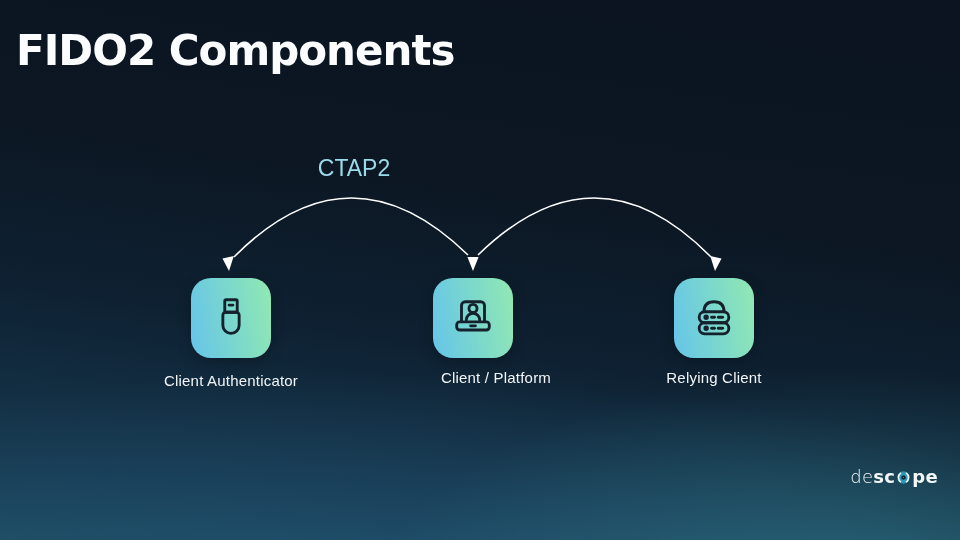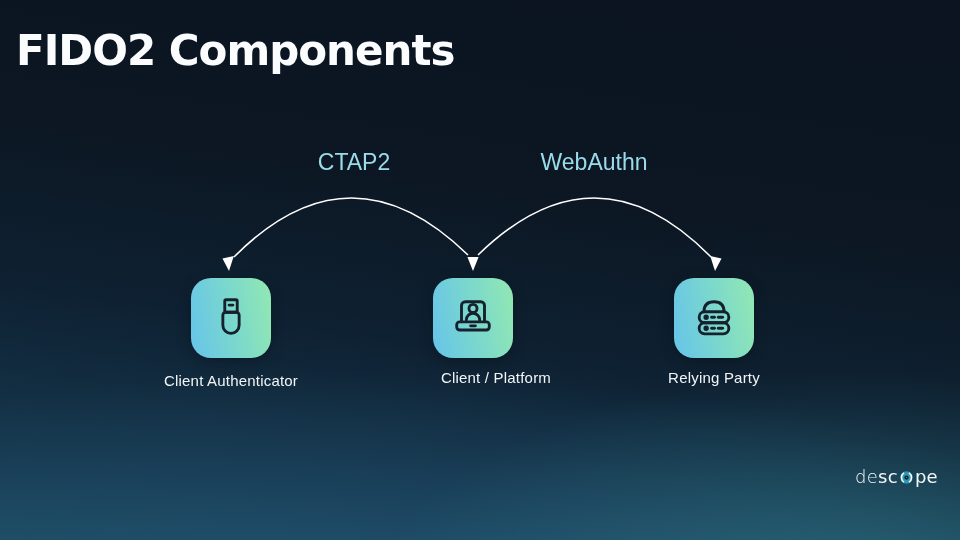--- a/index.html
+++ b/index.html
@@ -18,21 +18,21 @@
     text-align:left;
     font-family:"DejaVu Sans","Liberation Sans",sans-serif;
     font-weight:700;font-size:42px;letter-spacing:-1px;
     color:#fbfcfd;
     margin-left:16px;
   }
   .protocol{
     position:absolute;top:149px;transform:translateX(-50%);
     font-size:23px;color:#9adbe9;white-space:nowrap;
   }
-  .protocol.ctap2{left:354px;}
+  .protocol.ctap2{left:354px;margin-top:6px;}
   .protocol.webauthn{left:594px;}
   .arrows{position:absolute;left:0;top:0;pointer-events:none;}
   .tile{
     position:absolute;top:278px;width:80px;height:80px;
     border-radius:20px;
     background:linear-gradient(80deg,#66c4ea 0%,#7bd8cc 52%,#92e8b2 100%);
     display:flex;align-items:center;justify-content:center;
     box-shadow:0 4px 14px rgba(0,0,0,0.25);
   }
   .tile.left{left:191px;}
@@ -46,32 +46,31 @@
   .tile-label.l1{left:231px;top:372px;}
   .tile-label.l2{left:496px;top:369px;}
   .tile-label.l3{left:714px;top:369px;}
   .logo{
     position:absolute;right:22px;top:468px;
     display:flex;align-items:center;
     font-family:"DejaVu Sans","Liberation Sans",sans-serif;
     font-size:18px;color:#f4f7f8;line-height:1;
   }
   .logo .lt{font-weight:200;letter-spacing:0.3px;}
-  .logo .hv{font-weight:400;letter-spacing:0.3px;}
+  .logo .hv{font-weight:700;letter-spacing:0.3px;}
   .logo svg{margin:0 1px;display:block;}
 </style>
 </head>
 <body>
 
 <div class="slide">
 
   <div class="title">FIDO2 Components</div>
 
   <div class="protocol ctap2">CTAP2</div>
-  <div class="protocol webauthn">WebAuthn</div>
 
   <svg class="arrows" width="960" height="540" viewBox="0 0 960 540">
     <g stroke="#ffffff" stroke-width="1.6" fill="none">
       <path d="M 234 257 Q 350 140 468 255"></path>
       <path d="M 478 255 Q 596 140 711 257"></path>
     </g>
     <g fill="#ffffff" stroke="none">
       <polygon points="229,271 222.5,258.5 233.8,256"></polygon>
       <polygon points="473,271 467.4,257 478.6,257"></polygon>
       <polygon points="715,271 710.2,256 721.5,258.5"></polygon>
@@ -105,21 +104,21 @@
       <circle cx="15.8" cy="34.7" r="1.3" fill="#15222e"></circle>
       <line x1="21.5" y1="23.2" x2="24.5" y2="23.2"></line>
       <line x1="28.5" y1="23.2" x2="33" y2="23.2"></line>
       <line x1="21.5" y1="34.7" x2="24.5" y2="34.7"></line>
       <line x1="28.5" y1="34.7" x2="33" y2="34.7"></line>
     </svg>
   </div>
 
   <div class="tile-label l1">Client Authenticator</div>
   <div class="tile-label l2">Client / Platform</div>
-  <div class="tile-label l3">Relying Party</div>
+  <div class="tile-label l3">Relying Client</div>
 
   <div class="logo">
     <span class="lt">de</span>
       <span class="hv">sc</span>
     <svg width="15" height="15" viewBox="0 0 24 24">
       <circle cx="12" cy="12" r="10" fill="#2c97b4"></circle>
       <path d="M8 4.5 a9 9 0 0 0 0 15" stroke="#ffffff" stroke-width="2.4" fill="none"></path>
       <path d="M16 4.5 a9 9 0 0 1 0 15" stroke="#ffffff" stroke-width="2.4" fill="none"></path>
       <circle cx="12" cy="12" r="3.4" fill="#0d1a26"></circle>
       <circle cx="12" cy="12" r="1.2" fill="#2c97b4"></circle>

